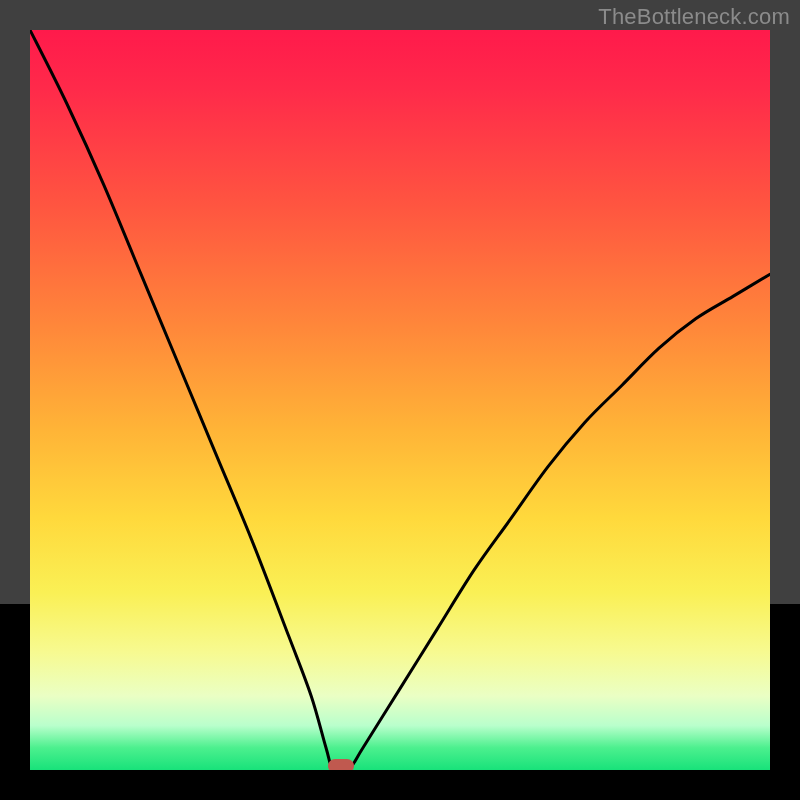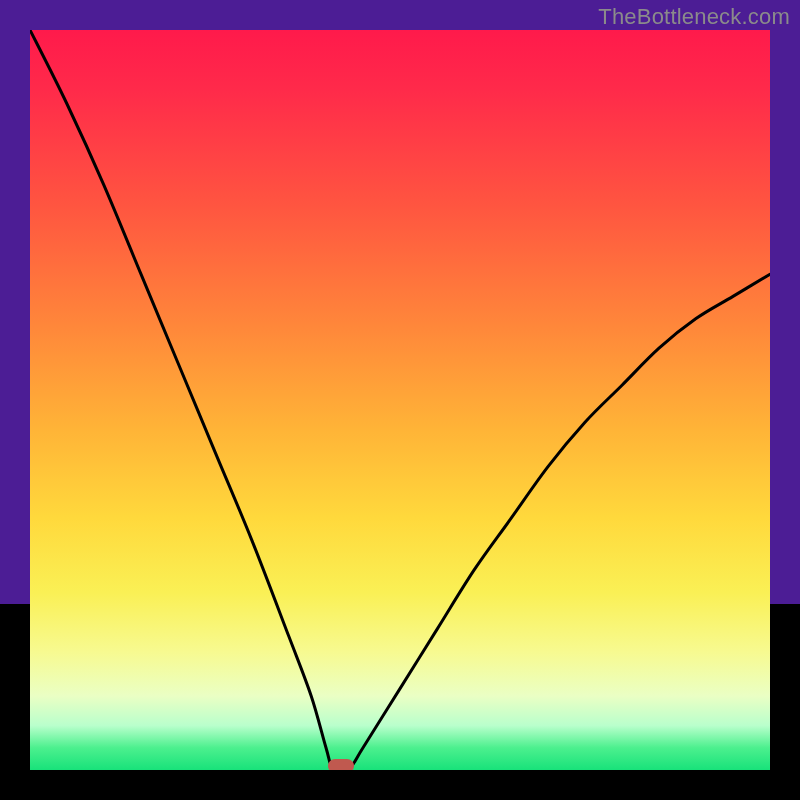--- a/index.html
+++ b/index.html
@@ -8,21 +8,21 @@
     width: 800px;
     height: 800px;
     overflow: hidden;
     background: #000;
     font-family: Arial, Helvetica, sans-serif;
   }
   .frame {
     position: relative;
     width: 800px;
     height: 604px;
-    background: #4c1d95;
+    background: #404040;
   }
   .plot {
     position: absolute;
     left: 30px;
     top: 30px;
     width: 740px;
     height: 740px;
     overflow: hidden;
   }
   .gradient {

